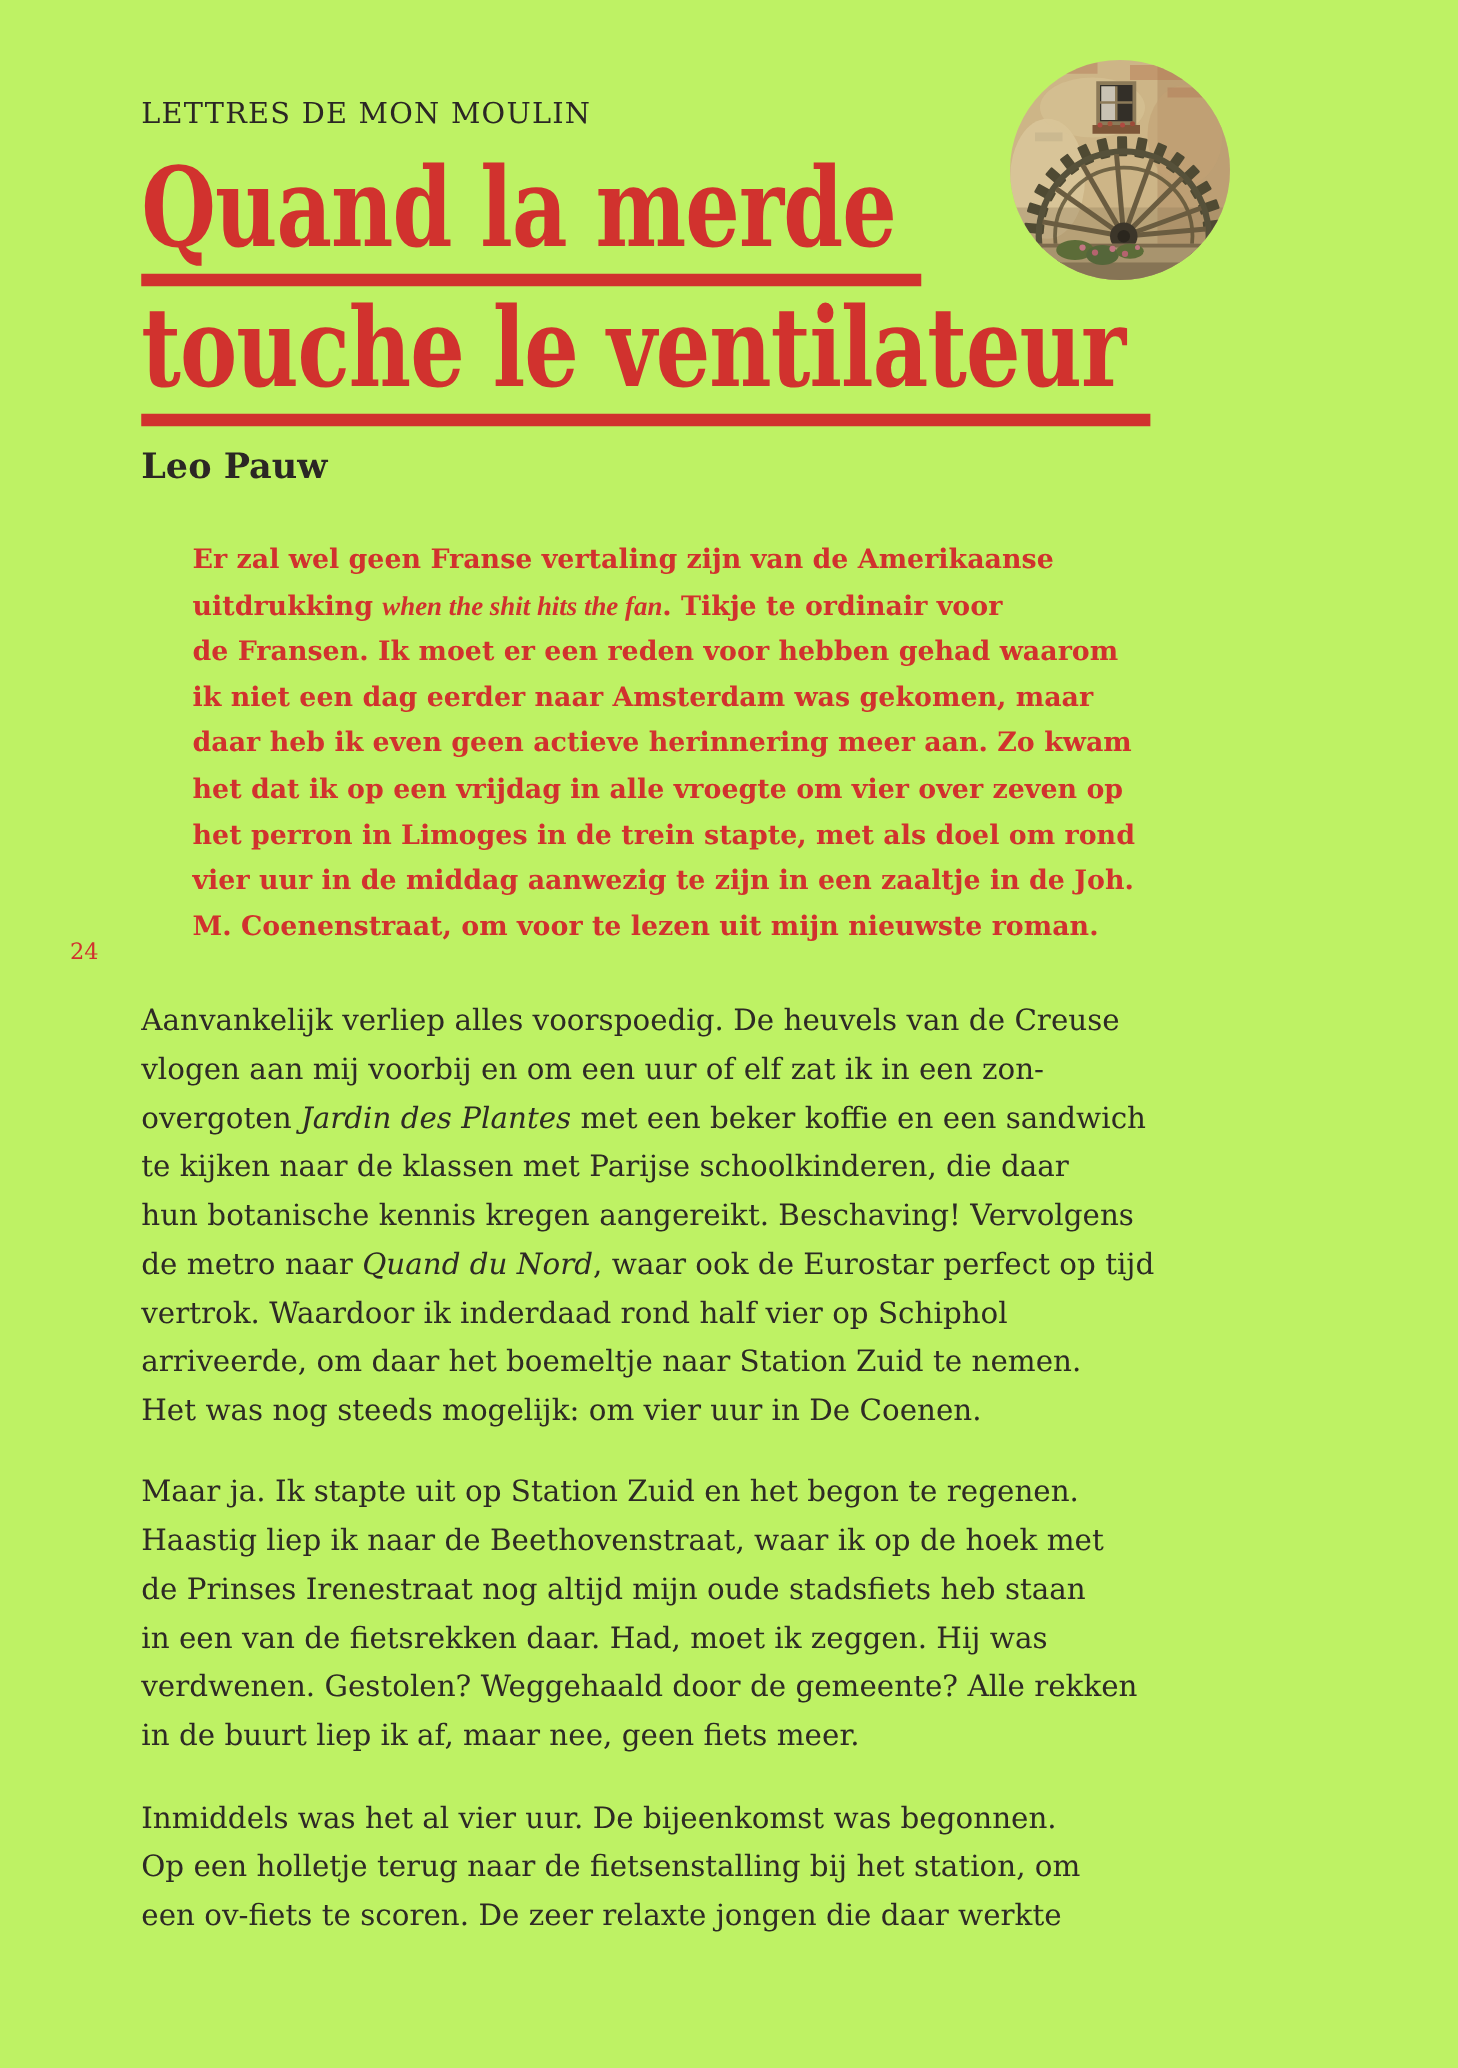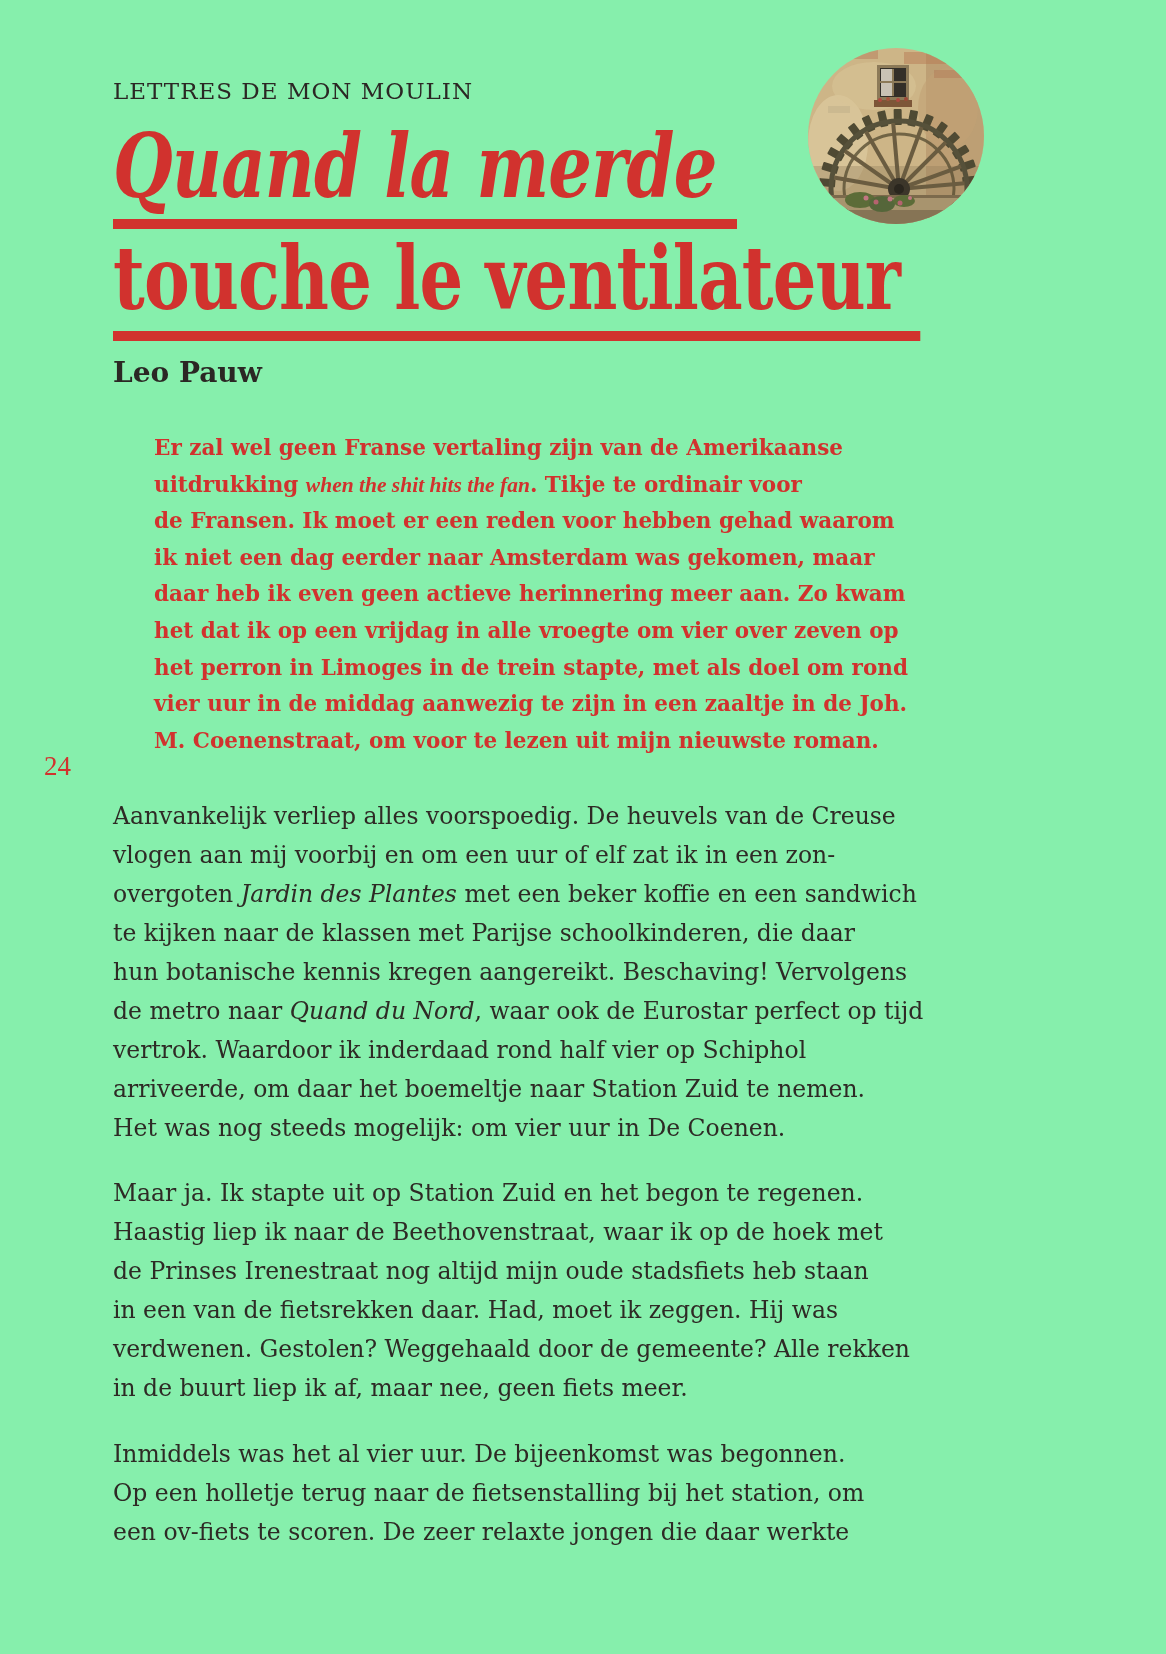--- a/index.html
+++ b/index.html
@@ -1,47 +1,47 @@
 <!DOCTYPE html>
 <html><head>
 <meta charset="utf-8">
 <style>
   html,body{margin:0;padding:0;background:#ffffff;}
   .page{
-    position:relative;width:1166px;height:1654px;background:#86efac;
+    position:relative;width:1166px;height:1654px;background:#bef264;
     overflow:hidden;font-family:"DejaVu Serif", serif;color:#2e2a25;
   }
   .kicker{
     position:absolute;left:113px;top:78px;font-size:23px;letter-spacing:1px;
     font-weight:500;color:#2b2724;
   }
   .title-line{
     position:absolute;left:113px;
   }
   .title-line .bar{
     display:inline-block;font-weight:bold;font-size:88px;line-height:1;
     color:#d1322e;letter-spacing:-1px;white-space:nowrap;
     border-bottom:10px solid #d1322e;padding-bottom:9px;
     transform:scaleX(0.78);transform-origin:0 0;
   }
-  .title-l1{top:122px;font-style:italic;}
+  .title-l1{top:122px;}
   .title-l1 .bar{min-width:800px;}
   .title-l2{top:218px;margin-top:16px;}
   .title-l2 .bar{min-width:1035px;}
   .author{
     position:absolute;left:113px;top:356px;font-size:28px;font-weight:bold;color:#2b2724;
   }
   .intro{
     position:absolute;left:150px;top:426px;margin:4px;
     font-size:21.5px;line-height:36.6px;font-weight:bold;color:#d1322e;
     white-space:pre;
   }
   .intro em{font-style:italic;font-family:Liberation Serif, serif;}
   .pagenum{
-    position:absolute;left:44px;top:751px;font-size:27px;color:#d1322e;font-family:Liberation Serif, serif;
+    position:absolute;left:56px;top:751px;font-size:18px;color:#d1322e;
   }
   .bodyp{
     position:absolute;left:113px;margin:0;
     font-size:23.5px;line-height:39px;color:#2e2a25;white-space:pre;
   }
   .bodyp em{font-style:italic;}
   .p1{top:797px;}
   .p2{top:1174px;}
   .p3{top:1435px;}
   .photo{

